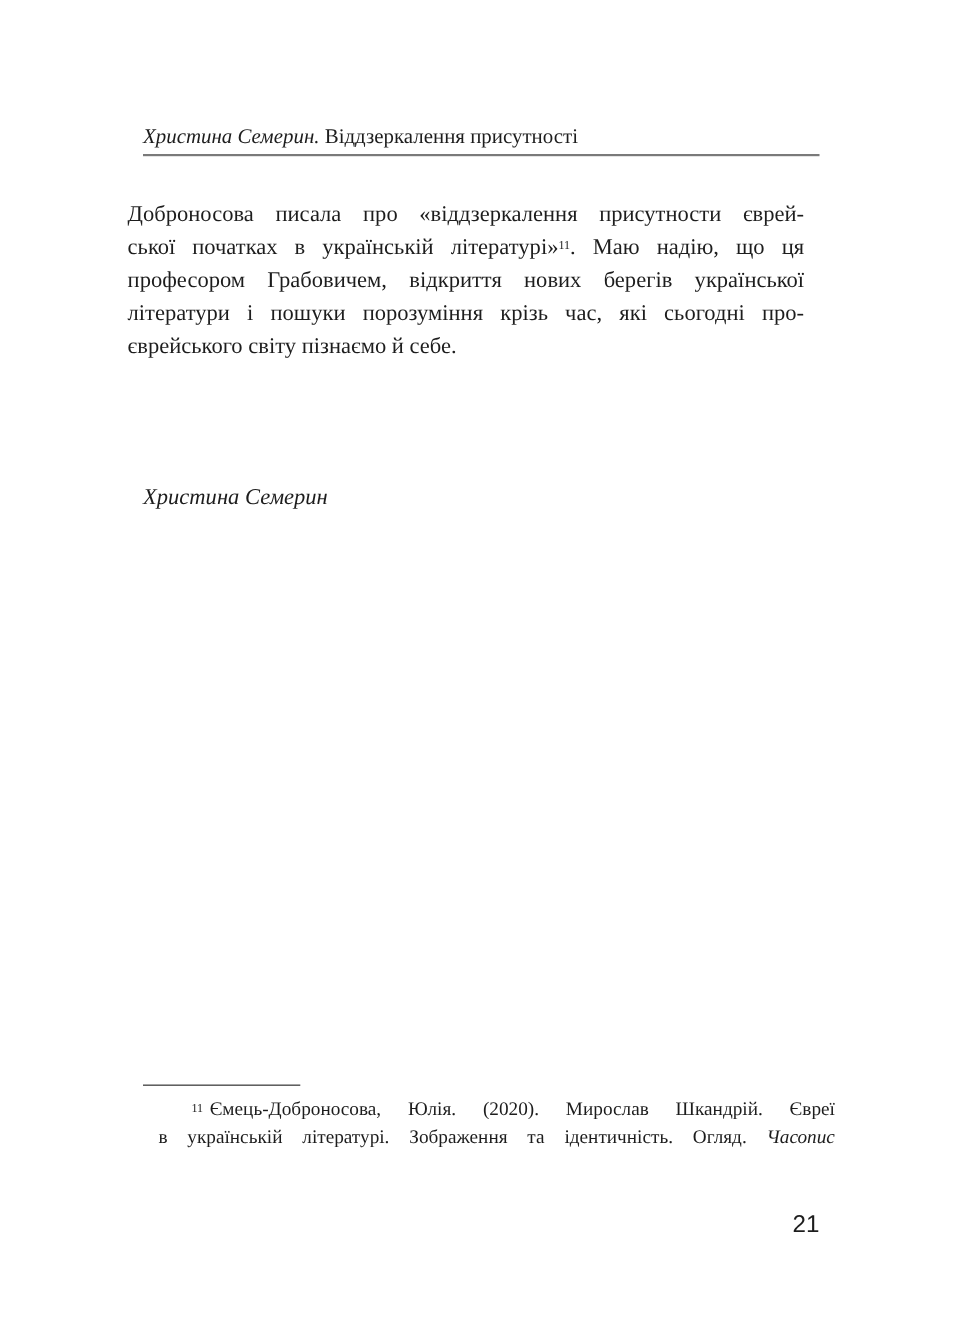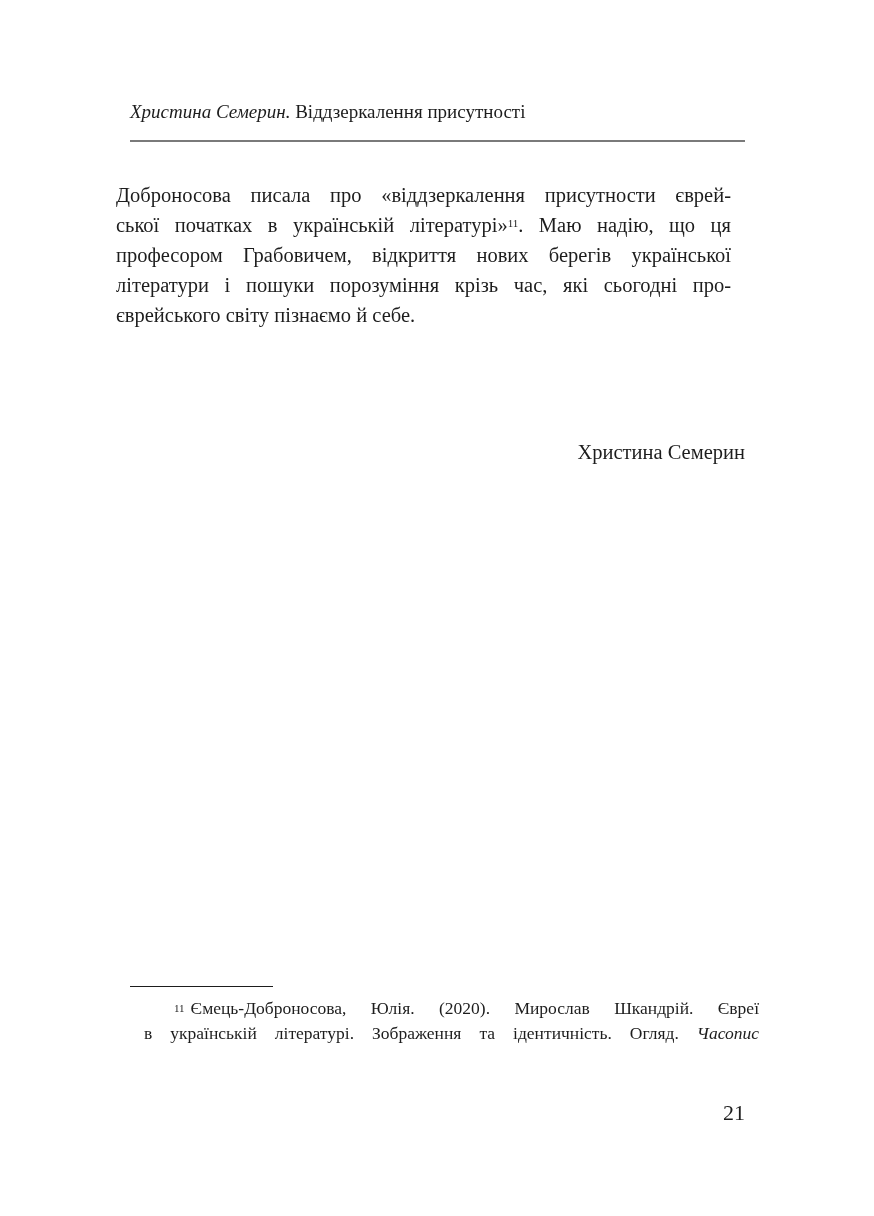--- a/index.html
+++ b/index.html
@@ -3,57 +3,57 @@
   <meta charset="utf-8">
   <style>
     html, body { margin: 0; padding: 0; }
     body {
       width: 874px; height: 1216px; background: #ffffff;
       position: relative; overflow: hidden;
       font-family: "DejaVu Serif", "Liberation Serif", serif;
       color: #1d1d1d;
     }
     .running-head {
-      position: absolute; left: 130px; top: 100px; width: 615px;
+      position: absolute; left: 130px; top: 113px; width: 615px;
       font-family: "Liberation Serif", serif;
       font-size: 19px; line-height: 24px; white-space: nowrap;
     }
     .running-head .author { font-style: italic; }
     .head-rule {
       position: absolute; left: 130px; top: 140px; width: 615px; height: 2px;
       background: #7a7a7a;
     }
     .body-text {
       position: absolute; left: 116px; top: 180px; width: 615px;
       font-family: "Liberation Serif", serif;
       font-size: 20.5px; line-height: 30px;
     }
     .line { display: block; text-align: justify; text-align-last: justify; white-space: nowrap; height: 30px; }
     .line.last { text-align-last: left; }
     sup { font-size: 11px; vertical-align: top; position: relative; top: -2px; }
     .signature {
       position: absolute; left: 130px; top: 441px; width: 615px;
-      text-align: right; 
+      text-align: left; font-style: italic;
       font-family: "Liberation Serif", serif; font-size: 20.5px;
     }
     .fn-rule {
       position: absolute; left: 130px; top: 986px; width: 143px; height: 1px;
       background: #1d1d1d;
     }
     .footnote {
       position: absolute; left: 144px; top: 996px; width: 615px;
       font-family: Liberation Serif, serif;
       font-size: 17.5px; line-height: 25px;
     }
     .footnote .line { height: 25px; }
     .footnote .fn-num { font-size: 11px; vertical-align: top; position: relative; top: 0px; margin-left: 30px; margin-right: 6px; }
     .italic { font-style: italic; }
     .page-number {
       position: absolute; left: 700px; top: 1100px; width: 45px; text-align: right;
-      font-family: Liberation Serif, serif; font-size: 22px;
+      font-family: Liberation Sans, sans-serif; font-size: 22px;
     }
   </style>
 </head>
 <body>
 
 <div class="running-head">
   <span class="author">Христина Семерин.</span><span> Віддзеркалення присутності</span>
 </div>
 <div class="head-rule"></div>
 

